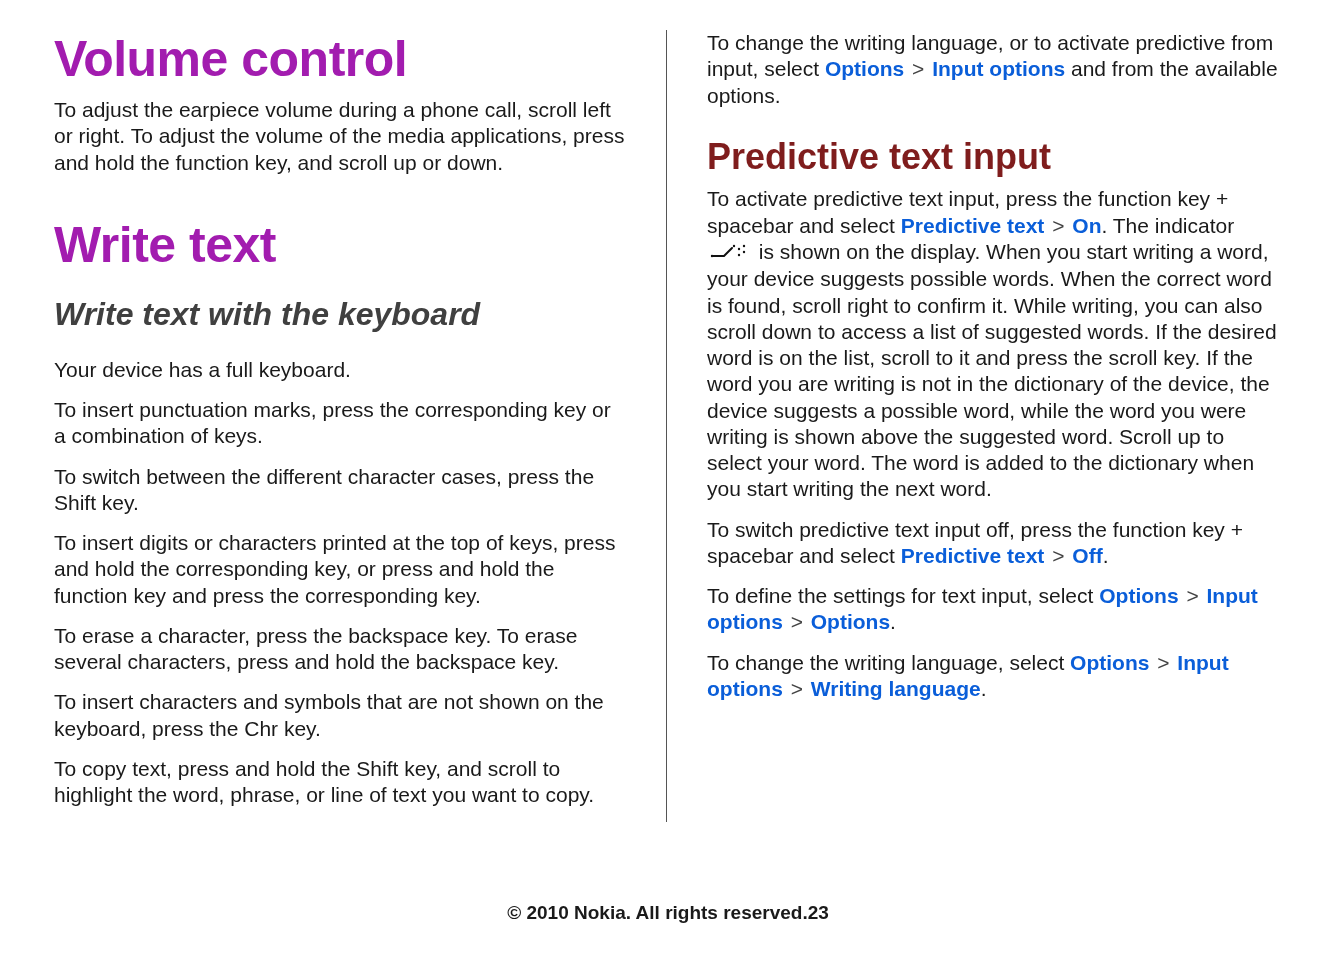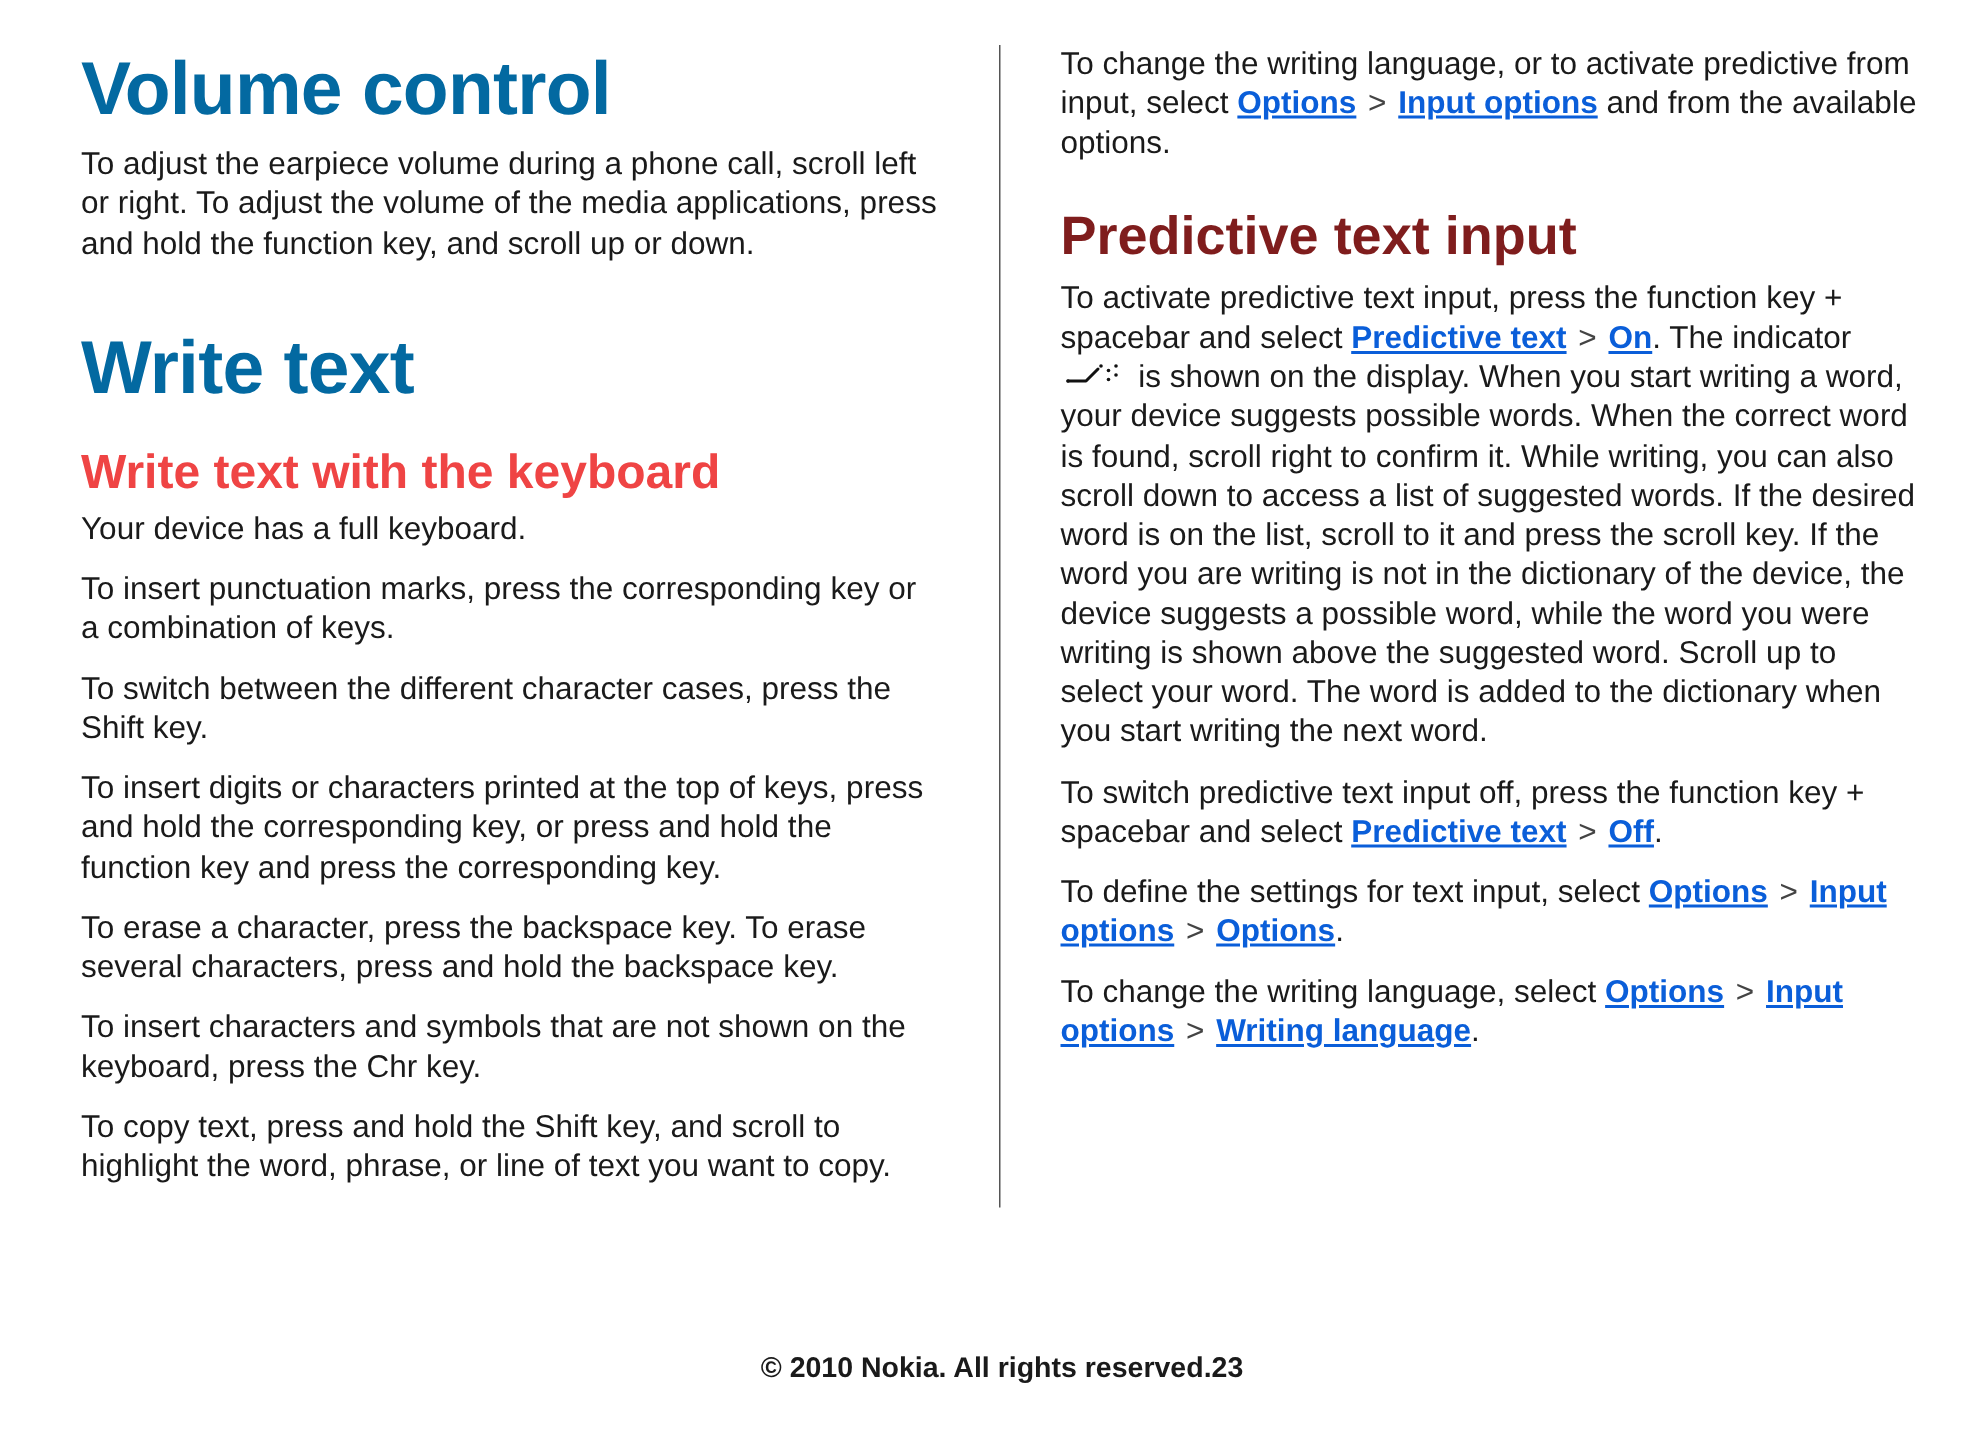--- a/index.html
+++ b/index.html
@@ -1,25 +1,25 @@
 <!DOCTYPE html>
 <html><head>
 <meta charset="utf-8">
 <style>
   * { margin: 0; padding: 0; box-sizing: border-box; }
   html, body { width: 1322px; height: 954px; background: #fff; font-family: "Segoe UI", "Helvetica Neue", Arial, sans-serif; color: #222; }
   .page { position: relative; width: 1322px; height: 954px; padding: 30px 40px 50px 54px; }
   .columns { display: flex; gap: 40px; }
   .col { width: 572px; }
   .divider { width: 1px; background: #555; margin: 0 0; }
-  h1 { font-size: 50px; font-weight: 700; color: #0369a1; letter-spacing: -0.5px; margin-bottom: 10px; margin-top: 0; line-height: 1.1; }
+  h1 { font-size: 50px; font-weight: 700; color: #a21caf; letter-spacing: -0.5px; margin-bottom: 10px; margin-top: 0; line-height: 1.1; }
   h2 { font-size: 36px; font-weight: 700; color: #7f1d1d; margin-top: 28px; margin-bottom: 10px; line-height: 1.1; }
-  h3 { font-size: 32px; font-weight: 700; color: #ef4444; margin-top: 24px; margin-bottom: 8px; line-height: 1.1; }
+  h3 { font-size: 32px; font-weight: 700; color: #404040; margin-top: 24px; margin-bottom: 25px; line-height: 1.1; font-style: italic; }
   p { font-size: 21px; line-height: 1.25; margin-bottom: 14px; color: #1a1a1a; }
-  .opt { color: #0a5ed9; font-weight: 700; text-decoration: underline; }
+  .opt { color: #0a5ed9; font-weight: 700; }
   .gt { color: #444; font-weight: 400; margin: 0 2px; }
   .indicator-icon { display:inline-block; vertical-align:middle; margin:0 3px; }
   .footer { position: absolute; bottom: 30px; left: 54px; right: 40px; display: flex; justify-content: center; font-size: 19px; font-weight: 700; color: #1a1a1a; }
   .h1-top { margin-top: 2px; }
   .h1-write { margin-top: 42px; }
 </style>
 </head>
 <body>
 
 <div class="page">

